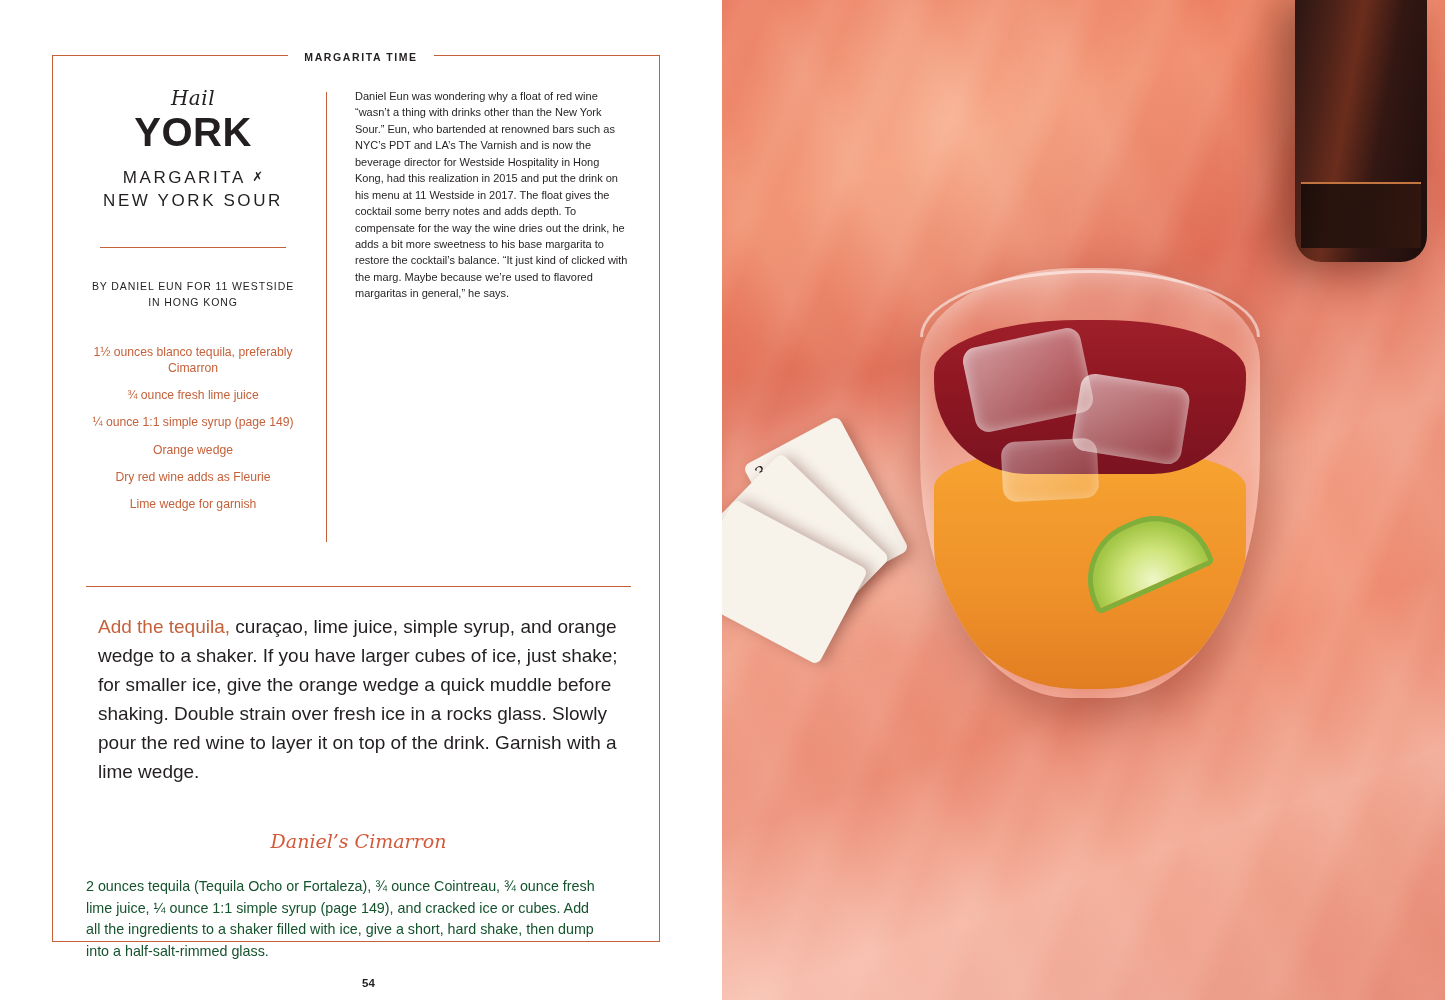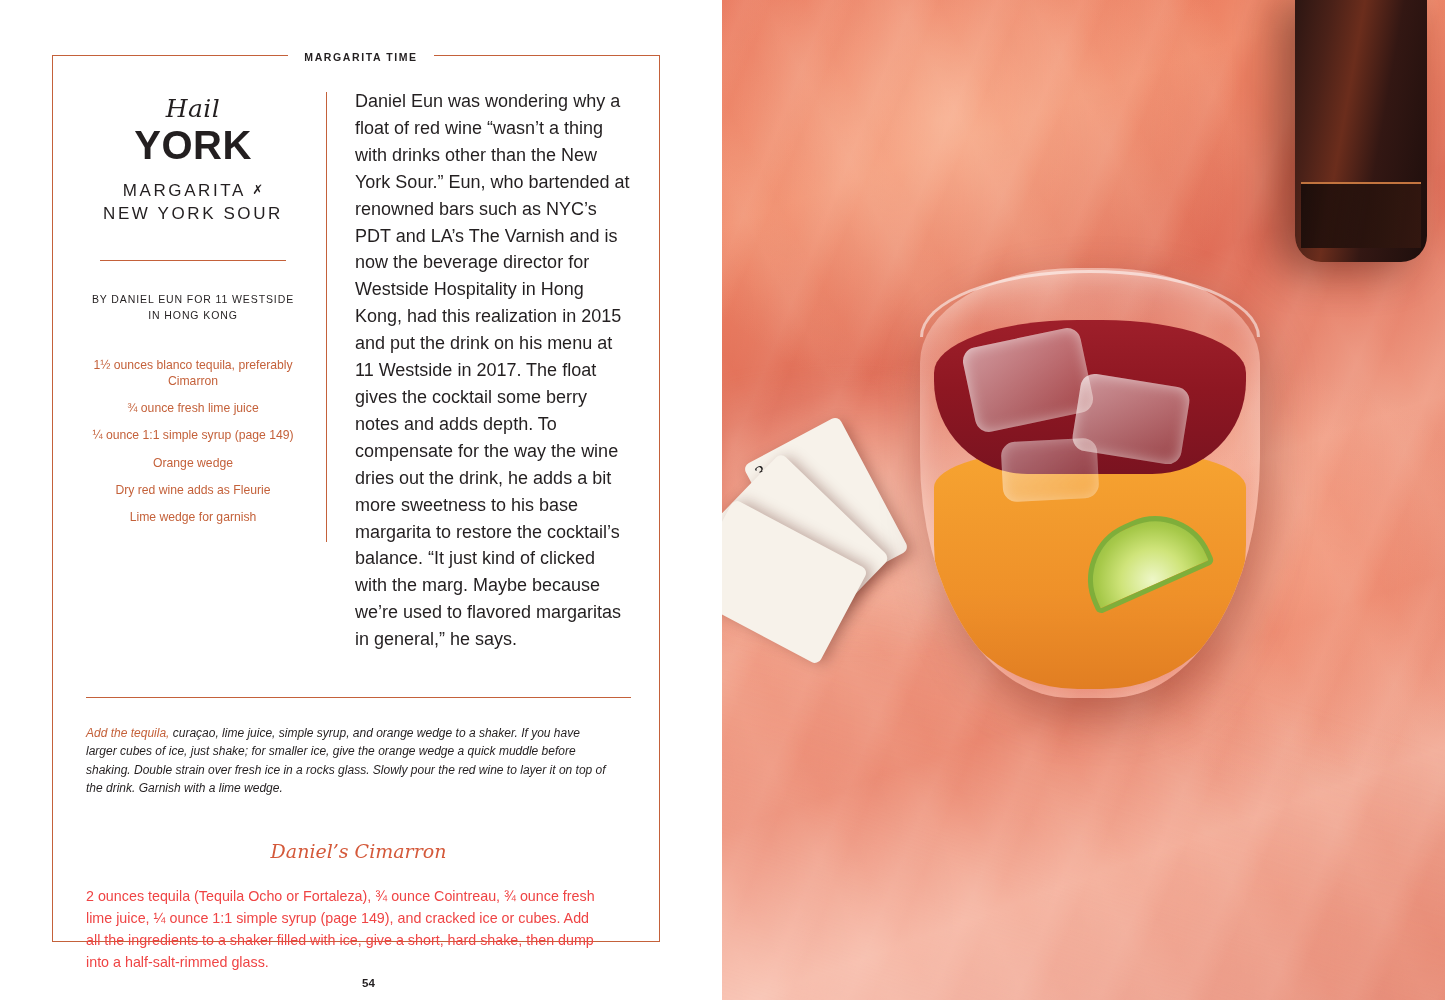--- a/index.html
+++ b/index.html
@@ -107,24 +107,24 @@
 
   .col-right {
     flex: 1 1 auto;
     padding-left: 28px;
     box-sizing: border-box;
   }
 
   .title-script {
     font-family: "DejaVu Serif", serif;
     font-style: italic;
-    font-size: 25px;
+    font-size: 20px;
     color: #231f20;
     line-height: 1;
-    margin: 8px 0 4px 0;
+    margin: 0 0 4px 0;
     letter-spacing: 0.5px;
   }
   .title-main {
     font-family: "Liberation Sans", sans-serif;
     font-weight: 700;
     font-size: 40px;
     letter-spacing: 0.5px;
     color: #231f20;
     line-height: 1.02;
     margin: 0 0 14px 0;
@@ -168,58 +168,57 @@
   .ingredients li {
     font-size: 12.2px;
     font-weight: 400;
     color: #c4613a;
     line-height: 1.32;
     margin-bottom: 11px;
   }
 
   .body-col p {
     margin: 0;
-    font-size: 18px;
+    font-size: 11px;
     line-height: 1.495;
     color: #231f20;
   }
 
   .rule-long {
     width: 545px;
     height: 1px;
     background: #c4613a;
     margin: 44px 0 26px 0;
   }
 
   .method {
-    font-size: 12px;
+    font-size: 19px;
     line-height: 1.525;
     color: #231f20;
-    margin: 0;
+    margin: 12px;
     width: 522px;
-    font-style: italic;
   }
   .method .lead {
     color: #c4613a;
   }
 
   .sub-recipe-title {
     font-family: "DejaVu Serif", serif;
     font-style: italic;
     font-size: 19px;
     color: #d4593a;
     text-align: center;
     margin: 43px 0 24px 0;
     width: 545px;
   }
 
   .sub-recipe-body {
     font-size: 14.3px;
     line-height: 1.525;
-    color: #ef4444;
+    color: #14532d;
     margin: 0;
     width: 520px;
   }
 
   
   .page-right {
     position: relative;
     width: 723px;
     height: 1000px;
     flex: 0 0 723px;

